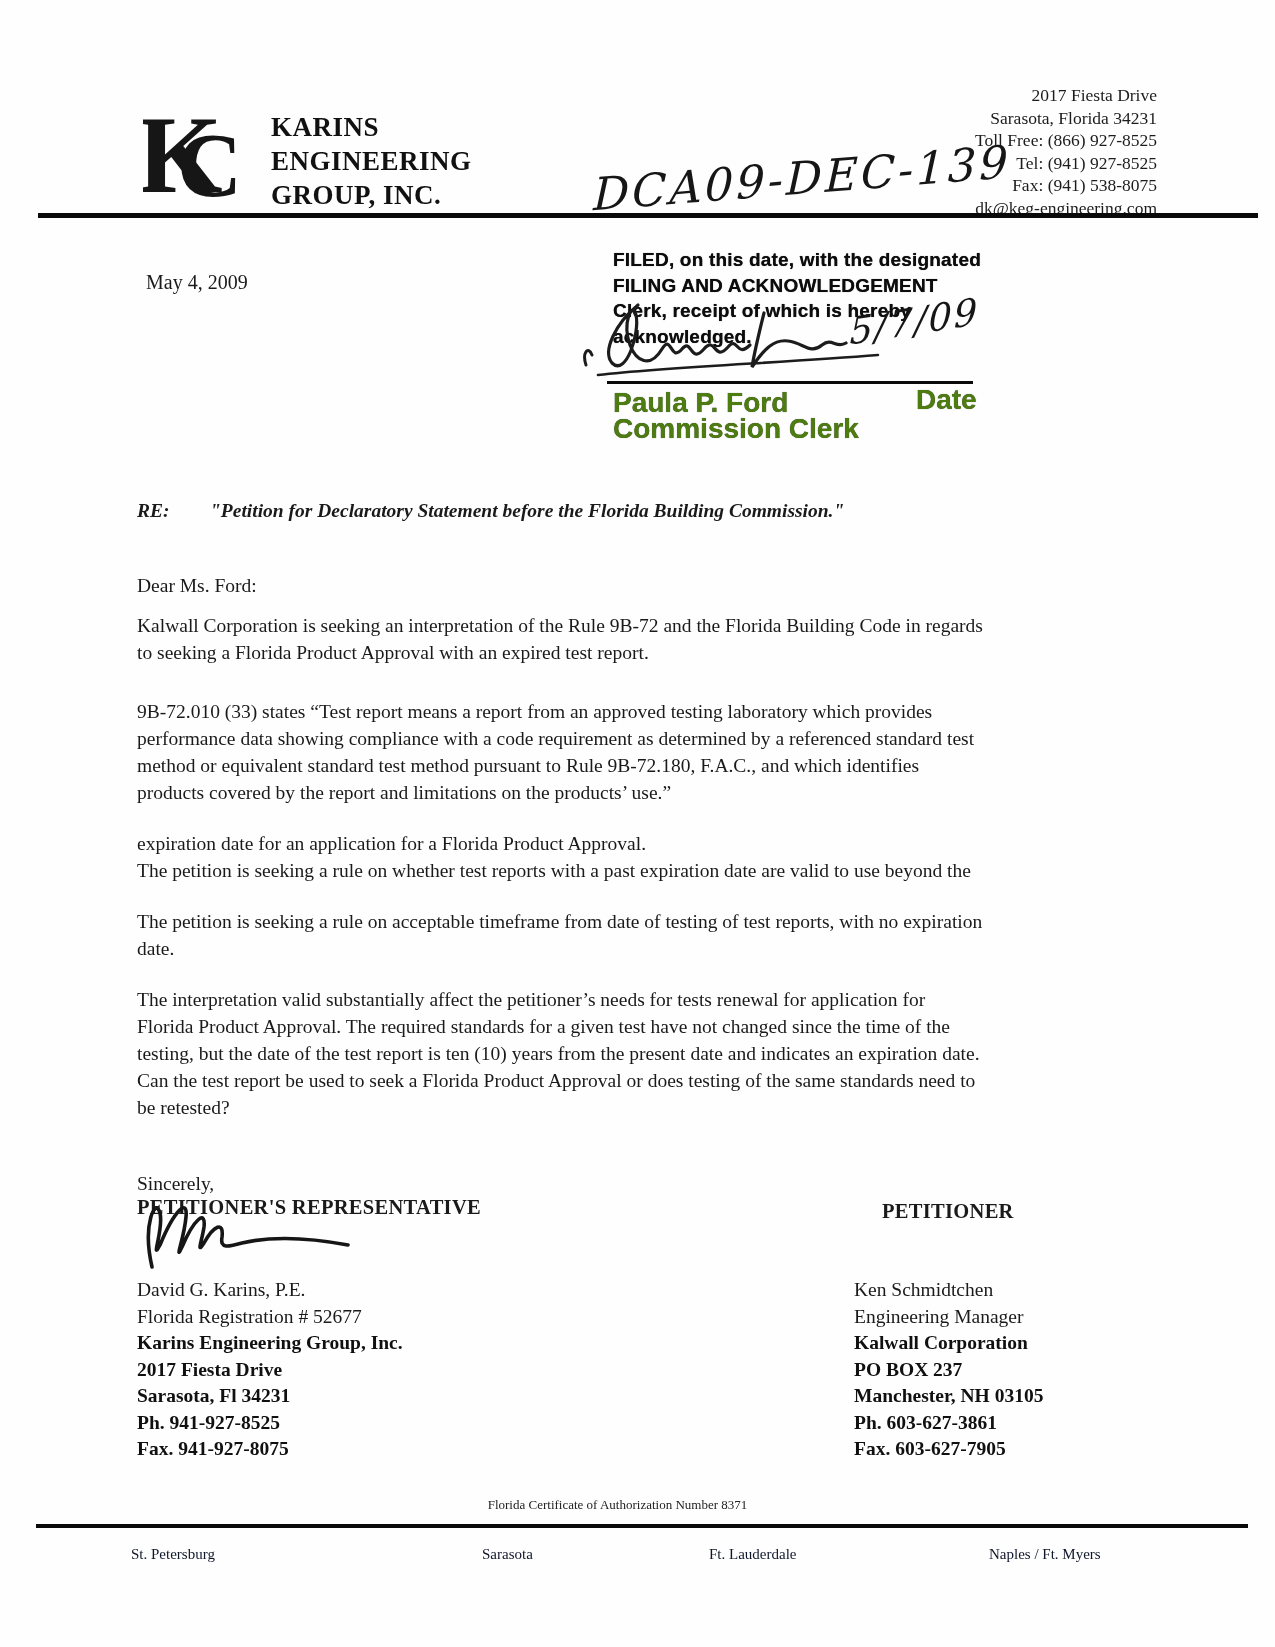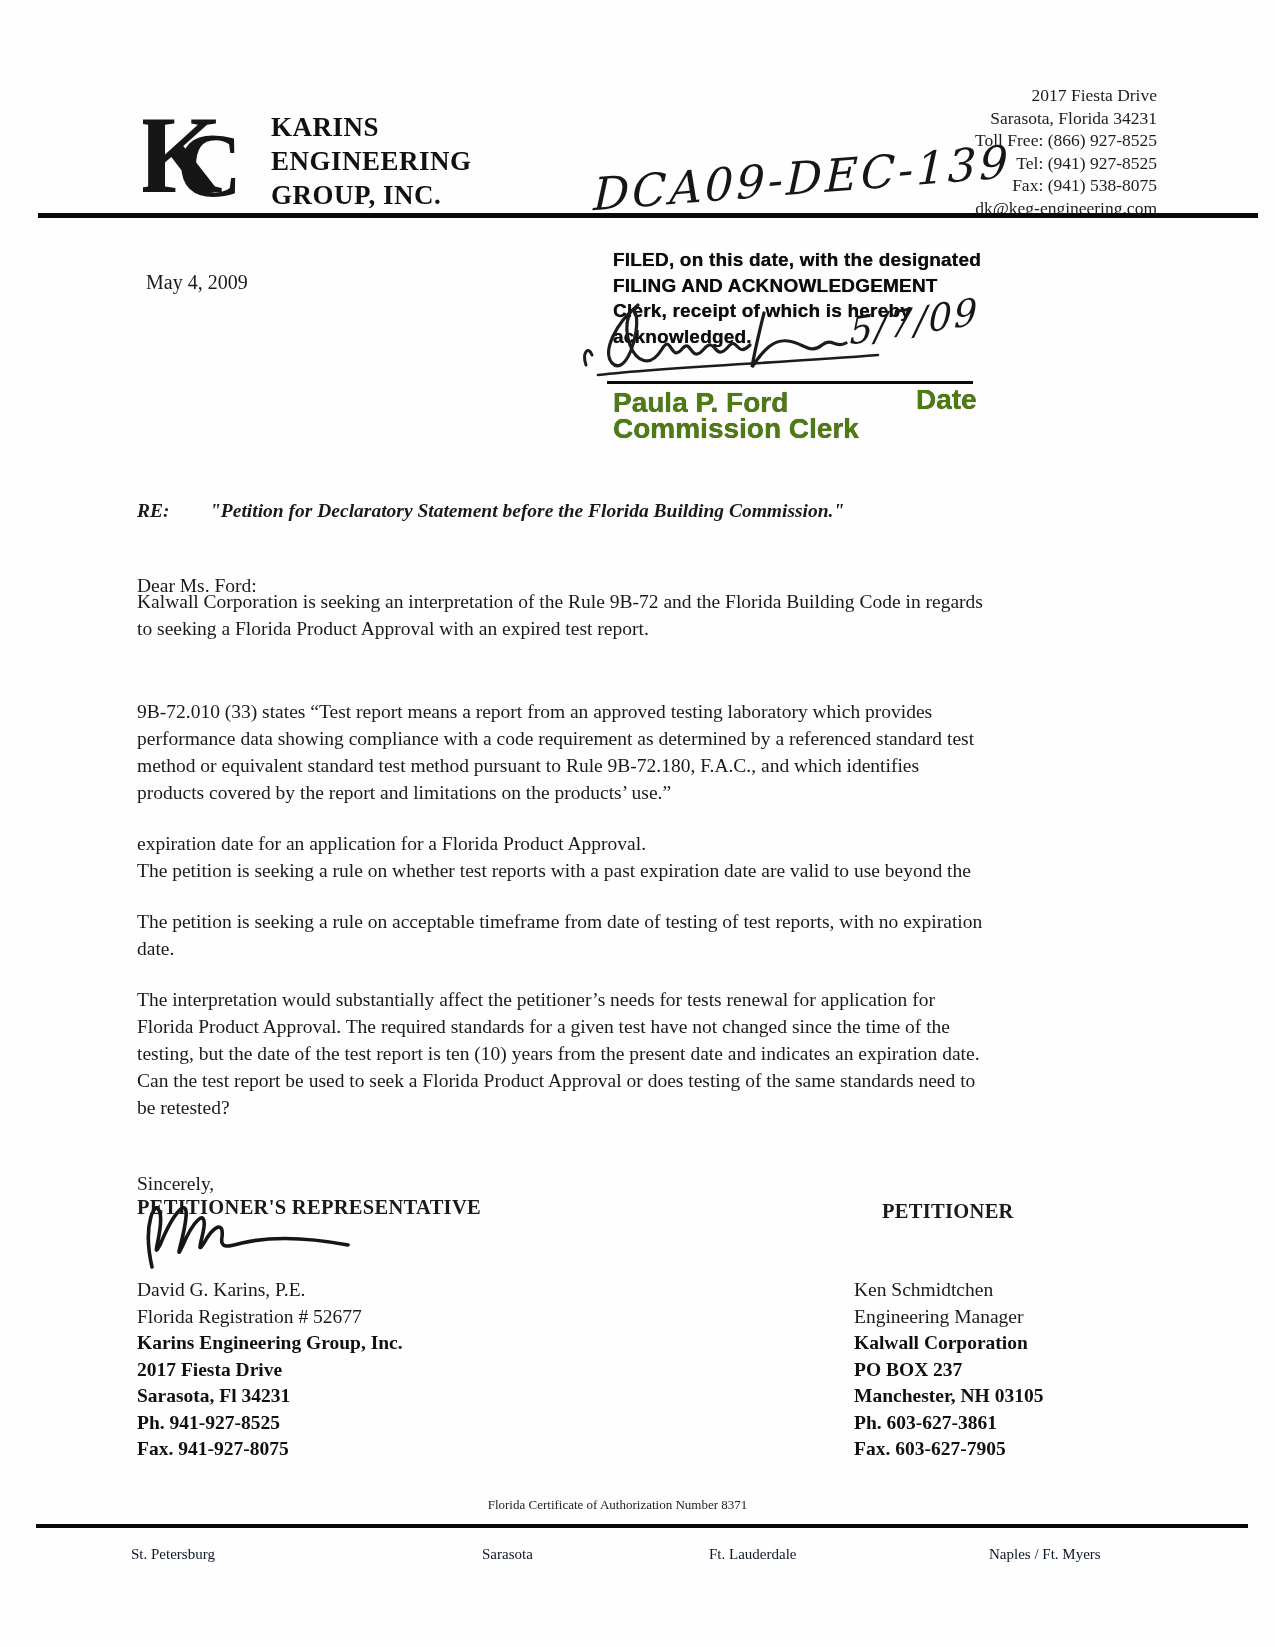--- a/index.html
+++ b/index.html
@@ -109,21 +109,21 @@
   <div class="abs serif" style="left:146px;top:271px;font-size:20px;">May 4, 2009</div>
 
 
   <div class="abs re-row" style="left:137px;top:500px;width:1000px;">
     <span class="re-label">RE:</span>
     <span>"Petition for Declaratory Statement before the Florida Building Commission."</span>
   </div>
 
   <div class="abs body-line" style="left:137px;top:572px;">Dear Ms. Ford:</div>
 
-  <div class="abs" style="left:137px;top:588px;">
+  <div class="abs" style="left:137px;top:612px;">
     <div class="body-line">Kalwall Corporation is seeking an interpretation of the Rule 9B-72 and the Florida Building Code in regards</div>
     <div class="body-line">to seeking a Florida Product Approval with an expired test report.</div>
   </div>
 
   <div class="abs" style="left:137px;top:698px;">
     <div class="body-line">9B-72.010 (33) states “Test report means a report from an approved testing laboratory which provides</div>
     <div class="body-line">performance data showing compliance with a code requirement as determined by a referenced standard test</div>
     <div class="body-line">method or equivalent standard test method pursuant to Rule 9B-72.180, F.A.C., and which identifies</div>
     <div class="body-line">products covered by the report and limitations on the products’ use.”</div>
   </div>
@@ -132,21 +132,21 @@
     <div class="body-line">expiration date for an application for a Florida Product Approval.</div>
     <div class="body-line">The petition is seeking a rule on whether test reports with a past expiration date are valid to use beyond the</div>
   </div>
 
   <div class="abs" style="left:137px;top:908px;">
     <div class="body-line">The petition is seeking a rule on acceptable timeframe from date of testing of test reports, with no expiration</div>
     <div class="body-line">date.</div>
   </div>
 
   <div class="abs" style="left:137px;top:986px;">
-    <div class="body-line">The interpretation would substantially affect the petitioner’s needs for tests renewal for application for</div>
+    <div class="body-line">The interpretation valid substantially affect the petitioner’s needs for tests renewal for application for</div>
     <div class="body-line">Florida Product Approval.  The required standards for a given test have not changed since the time of the</div>
     <div class="body-line">testing, but the date of the test report is ten (10) years from the present date and indicates an expiration date.</div>
     <div class="body-line">Can the test report be used to seek a Florida Product Approval or does testing of the same standards need to</div>
     <div class="body-line">be retested?</div>
   </div>
 
   <div class="abs body-line" style="left:137px;top:1170px;">Sincerely,</div>
 
   <div class="abs sig-heading" style="left:137px;top:1196px;">PETITIONER'S REPRESENTATIVE</div>
   <div class="abs sig-heading" style="left:882px;top:1200px;">PETITIONER</div>

